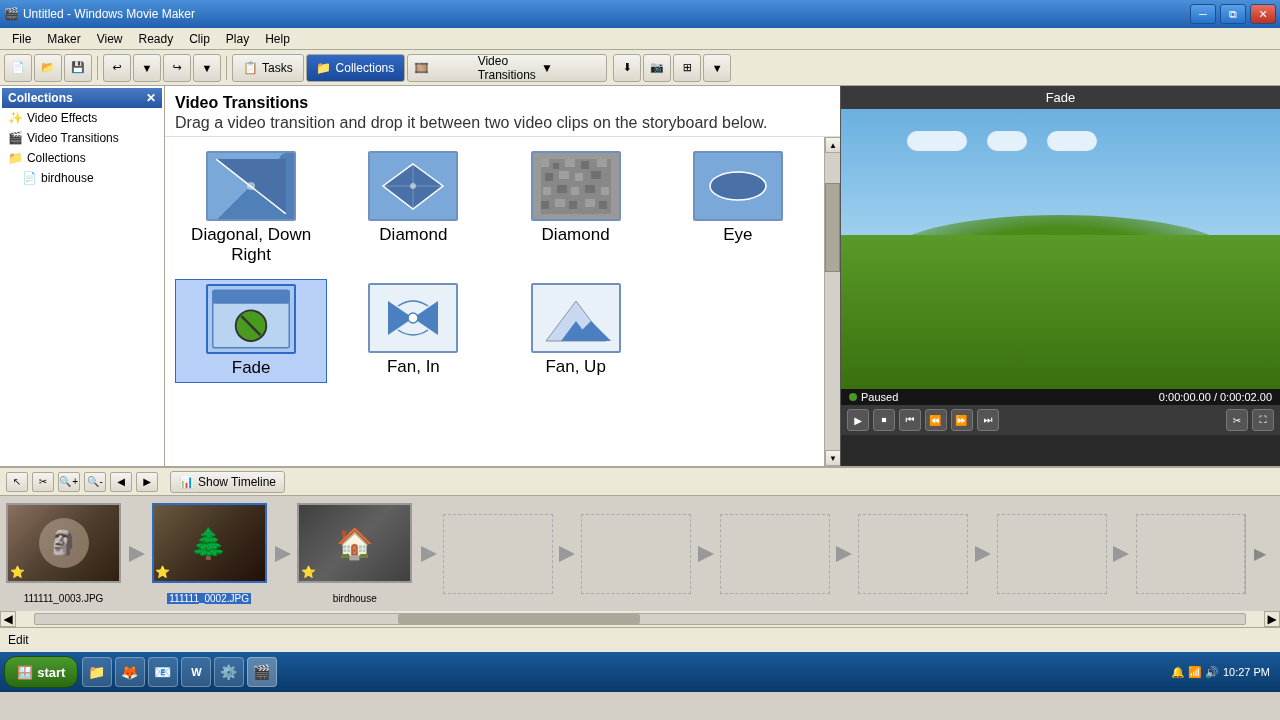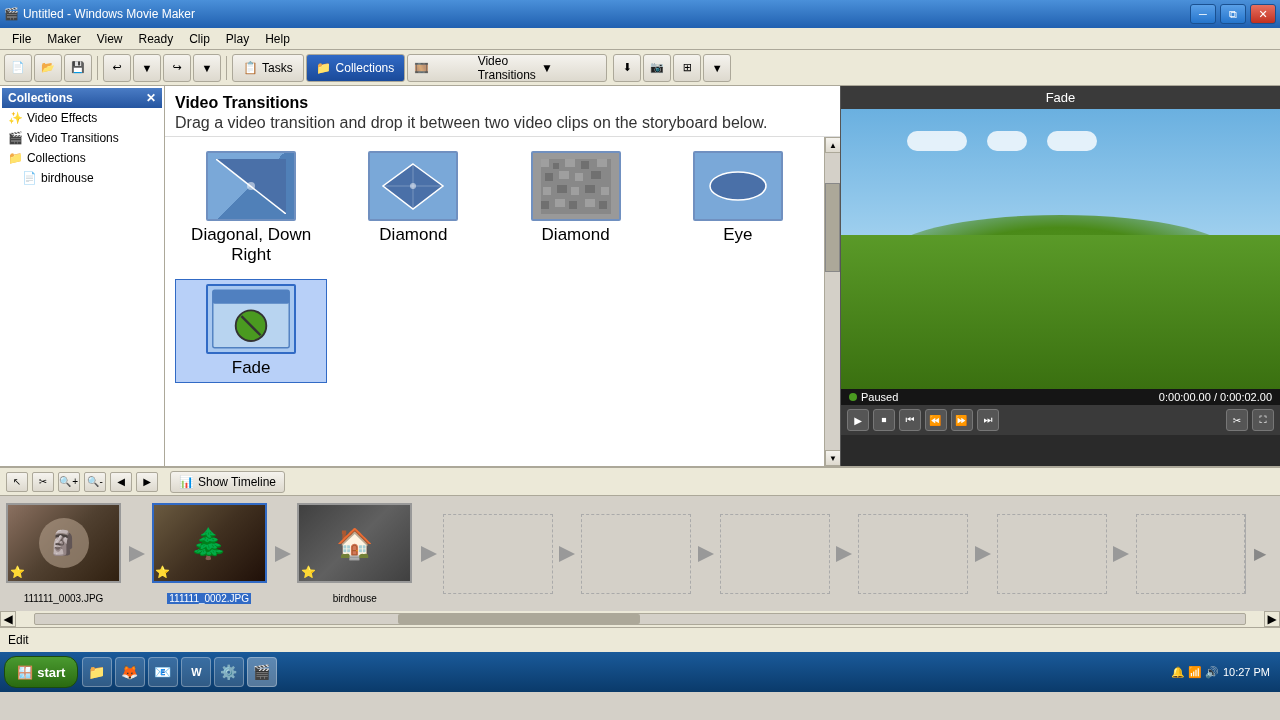--- a/index.html
+++ b/index.html
@@ -585,22 +585,47 @@
               <rect x="5" y="5" width="80" height="14" fill="#5080c0" rx="2"></rect>
 
               <circle cx="45" cy="42" r="16" fill="#4a9a20"></circle>
               <circle cx="45" cy="42" r="16" fill="none" stroke="#333" stroke-width="2"></circle>
               <line x1="35" y1="32" x2="55" y2="52" stroke="#333" stroke-width="2.5"></line>
             </svg>
           </div>
           <div class="transition-label">Fade</div>
         </div>
 
-
-
+        <div class="transition-item">
+          <div class="transition-thumb" style="background:#e8f0f8;">
+            <svg width="70" height="55" viewBox="0 0 70 55">
+              <polygon points="35,27 10,10 10,44" fill="#4a80c0"></polygon>
+              <polygon points="35,27 60,10 60,44" fill="#4a80c0"></polygon>
+
+              <path d="M 20 15 Q 35 5 50 15" stroke="#4a80c0" fill="none" stroke-width="1.5"></path>
+              <path d="M 20 39 Q 35 49 50 39" stroke="#4a80c0" fill="none" stroke-width="1.5"></path>
+              <circle cx="35" cy="27" r="5" fill="white" stroke="#4a80c0" stroke-width="1.5"></circle>
+            </svg>
+          </div>
+          <div class="transition-label">Fan, In</div>
+        </div>
+
+
+        <div class="transition-item">
+          <div class="transition-thumb" style="background:#e8f0f8;">
+            <svg width="70" height="55" viewBox="0 0 70 55">
+
+              <polygon points="35,10 65,50 5,50" fill="#c8d8f0" stroke="#9090a0" stroke-width="1"></polygon>
+
+              <polygon points="50,30 70,50 30,50" fill="#4a80c0"></polygon>
+              <polygon points="20,50 50,50 35,30" fill="#4a80c0"></polygon>
+            </svg>
+          </div>
+          <div class="transition-label">Fan, Up</div>
+        </div>
 
       </div>
       <div class="v-scrollbar">
         <div class="v-scroll-btn">▲</div>
         <div class="v-scroll-track">
           <div class="v-scroll-thumb"></div>
         </div>
         <div class="v-scroll-btn">▼</div>
       </div>
     </div>

